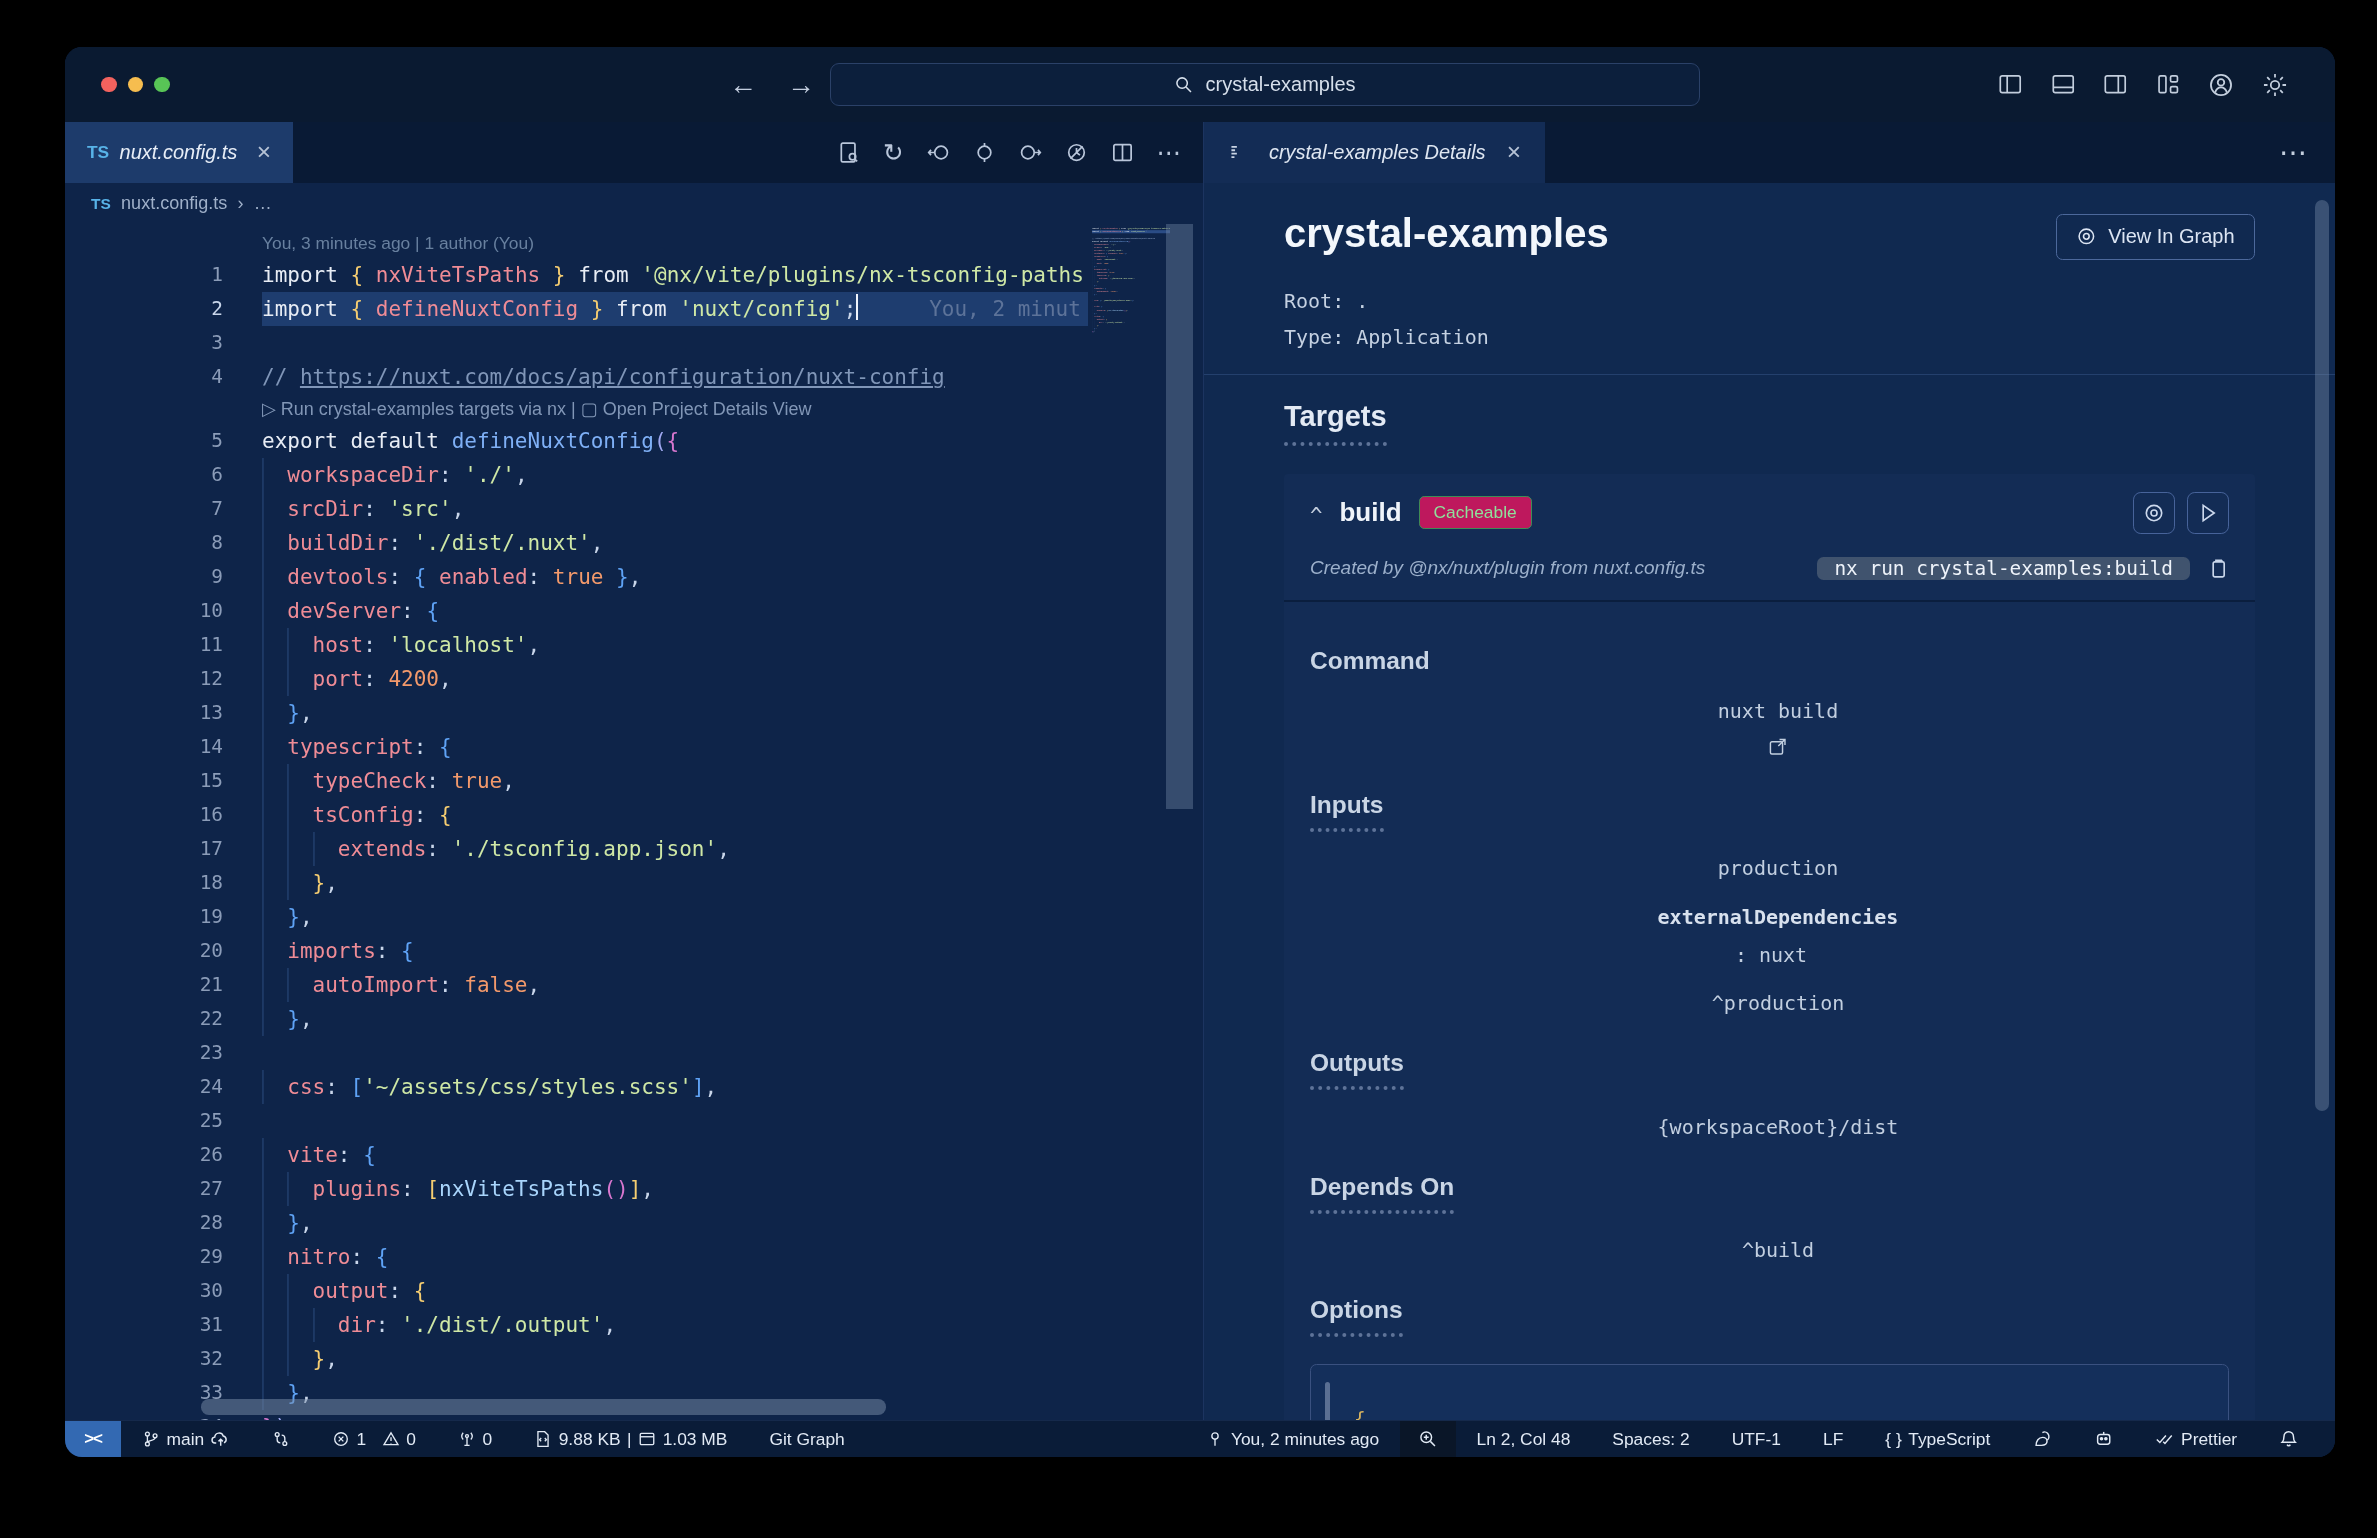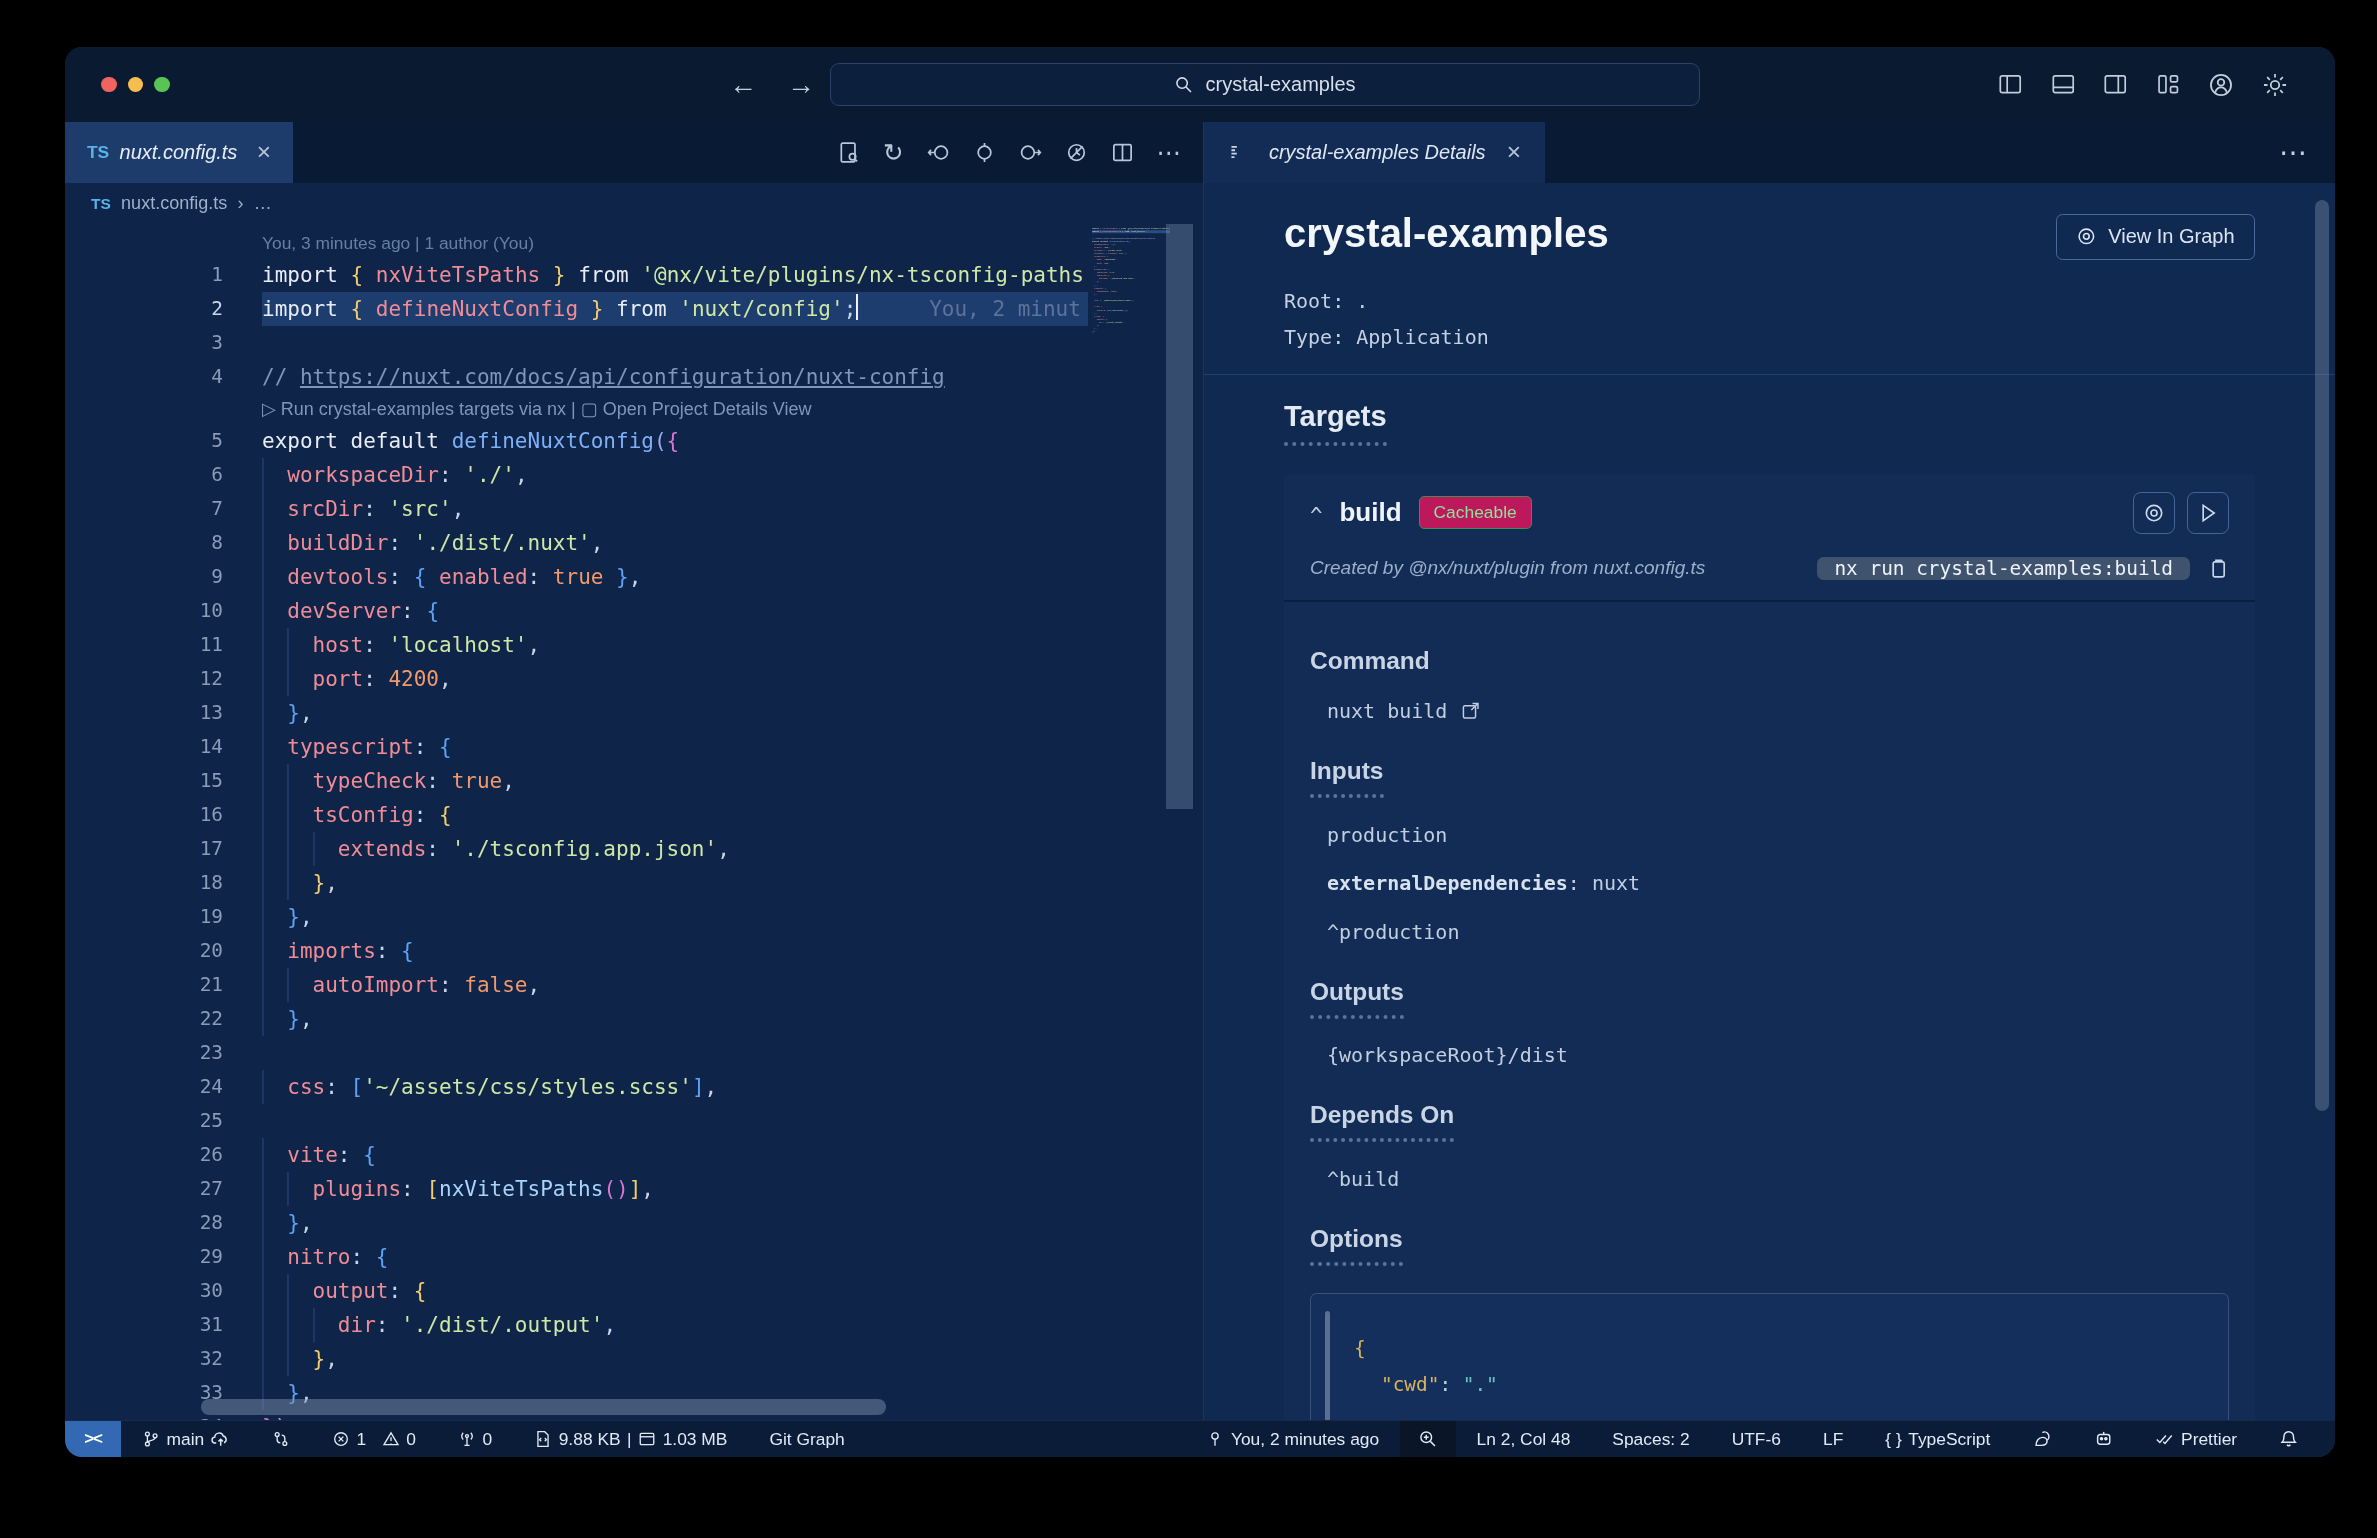--- a/index.html
+++ b/index.html
@@ -71,21 +71,21 @@
   .pill{border:1.3px solid #3f8c55;color:#8fe19b;background:#be185d;border-radius:5.2px;padding:5.2px 14px;font-size:17.4px;}
   .hbtns{margin-left:auto;display:flex;gap:11.6px;}
   .sqbtn{width:40px;height:40px;border:1.9px solid #47639a;border-radius:7.8px;display:flex;align-items:center;justify-content:center;color:#ccd8ec;}
   .created-row{display:flex;align-items:center;margin-top:23px;padding-bottom:20.7px;justify-content:center;}
   .created{font-style:italic;font-size:19px;color:#9cb0cb;}
   .chip{margin-left:auto;background:#40536e;border-radius:6.5px;padding:0 17px;font-family:"DejaVu Sans Mono",monospace;font-size:19.4px;color:#eef3fa;}
   .copy{margin-left:17px;color:#c9d6ea;}
   .card-div{height:1.9px;background:#0a1e3e;}
   .card-body{padding:10.3px 26px 52px;}
   .sh{font-size:24.5px;font-weight:600;color:#c9d5e5;margin-top:34px;}
-  .mono-item{font-family:"DejaVu Sans Mono",monospace;font-size:20px;color:#c2cfe0;margin-top:24.5px;padding-left:17px;display:flex;align-items:center;gap:14px;white-space:pre;}
+  .mono-item{font-family:"DejaVu Sans Mono",monospace;font-size:20px;color:#c2cfe0;margin-top:24.5px;padding-left:17px;display:flex;align-items:center;gap:14px;white-space:pre;flex-direction:column;}
   .kvb{font-weight:bold;color:#d8e1ee;}
   .opt-block{margin-top:27px;border:1.3px solid #3a5180;border-radius:6.5px;background:#142f5b;height:168px;position:relative;padding:37px 0 0 43px;font-family:"DejaVu Sans Mono",monospace;font-size:19.4px;line-height:36px;overflow:hidden;}
   .opt-bar{position:absolute;left:14px;top:17px;width:5.2px;height:110px;background:#5a6f93;border-radius:3.2px;}
   .jl{white-space:pre;}
   .jl.ind{padding-left:27px;}
   .jb,.jk{color:#d9b45f;} .jp{color:#c2cfe0;} .jv{color:#67c6c8;}
   .pscroll{position:absolute;right:6.5px;top:17px;width:14px;height:911px;background:rgba(122,142,170,0.4);border-radius:7px;}
   
   .statusbar{height:36px;flex:0 0 auto;background:#0a1c38;border-top:1.3px solid #15294b;display:flex;align-items:center;color:#e2eaf5;font-size:17.4px;}
   .sb-remote{width:56px;height:36px;background:#3369b2;display:flex;align-items:center;justify-content:center;font-weight:bold;font-size:17px;color:#fff;letter-spacing:-1.3px;}
@@ -445,21 +445,21 @@
             <path d="M10.2 10.2L14 14M6.8 4.8v4M4.8 6.8h4"></path>
           </svg>
       </div>
       <div class="sb-item">
           <span class="txt">Ln 2, Col 48</span>
         </div>
       <div class="sb-item">
           <span class="txt">Spaces: 2</span>
         </div>
       <div class="sb-item">
-          <span class="txt">UTF-6</span>
+          <span class="txt">UTF-1</span>
         </div>
       <div class="sb-item">
           <span class="txt">LF</span>
         </div>
       <div class="sb-item">
         <span class="txt">{ }</span>
         <span class="txt">TypeScript</span>
       </div>
       <div class="sb-item">
         <svg class="i" width="19.4" height="19.4" viewBox="0 0 16 16" fill="none" stroke="currentColor" stroke-width="1.2">

